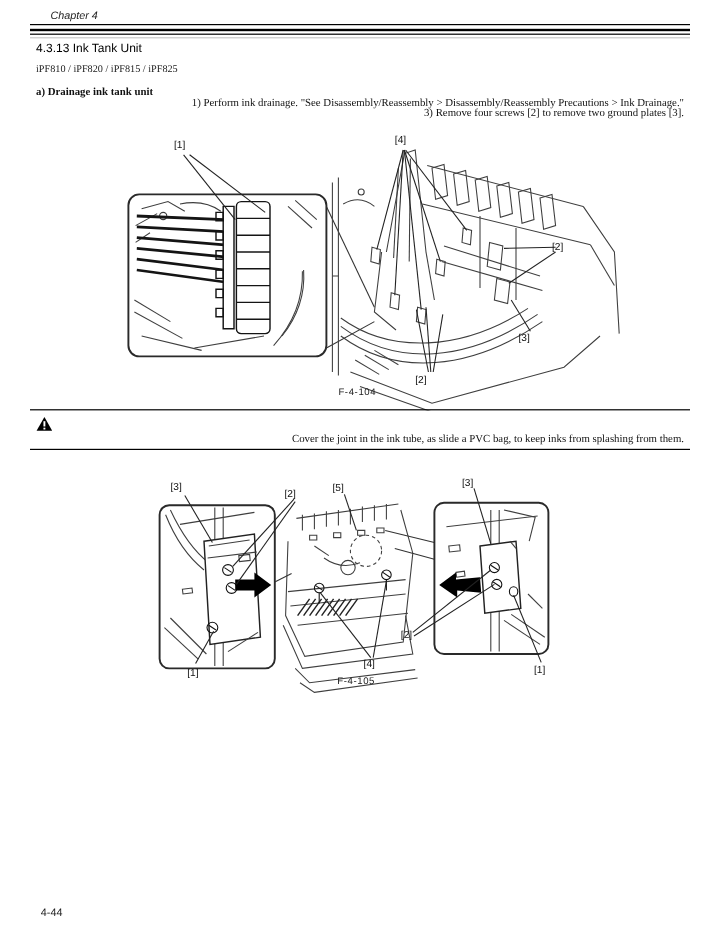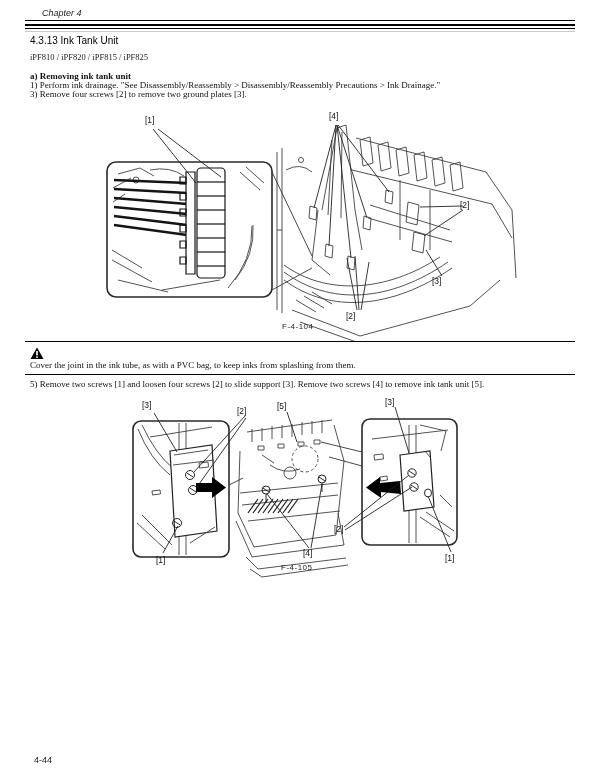--- a/index.html
+++ b/index.html
@@ -1,21 +1,21 @@
 <!DOCTYPE html>
 <html><head>
 <meta charset="utf-8">
 <style>
   * { margin:0; padding:0; box-sizing:border-box; }
   html,body { background:#ffffff; }
   .page {
     position:relative; width:600px; height:780px; background:#ffffff;
     font-family:"Liberation Serif", serif; color:#111; overflow:hidden;
   }
-  .abs { position:absolute; }
+  .abs { position:absolute;text-align:right; }
   .chapter {
     left:42px; top:8px; font-family:"Liberation Sans", sans-serif;
     font-style:italic; font-size:9px; color:#222;
   }
   .rule { left:25px; width:550px; background:#000; }
   .rule-a { top:20px; height:1px; }
   .rule-b { top:24px; height:2px; }
   .rule-c { top:28px; height:1px; }
   .rule-gray { top:31px; height:1px; background:#c9c9c9; }
   .sec-title {
@@ -57,21 +57,21 @@
 
   <div class="abs chapter">Chapter 4</div>
   <div class="abs rule rule-a"></div>
   <div class="abs rule rule-b"></div>
   <div class="abs rule rule-c"></div>
   <div class="abs rule rule-gray"></div>
 
   <div class="abs sec-title">4.3.13 Ink Tank Unit</div>
   <div class="abs models">iPF810 / iPF820 / iPF815 / iPF825</div>
 
-  <div class="abs proc-head">a) Removing ink tank unit</div>
+  <div class="abs proc-head">a) Drainage ink tank unit</div>
   <div class="abs steps">
     <div>1) Perform ink drainage. "See Disassembly/Reassembly &gt; Disassembly/Reassembly Precautions &gt; Ink Drainage."</div>
     <div>3) Remove four screws [2] to remove two ground plates [3].</div>
   </div>
 
   <div class="abs figure fig1">
     <svg width="600" height="232" viewBox="0 0 600 232">
       <g stroke="#3f3f3f" stroke-width="0.9" fill="none">
 
         <g>
@@ -200,24 +200,23 @@
   </div>
 
   <div class="abs warn-rule warn-rule-top"></div>
   <div class="abs warn-icon">
     <svg width="14" height="13" viewBox="0 0 14 13">
       <path d="M7,0.5 L13.5,12 L0.5,12 Z" fill="#000"></path>
       <rect x="6.2" y="4" width="1.6" height="4.4" fill="#fff"></rect>
       <rect x="6.2" y="9.4" width="1.6" height="1.5" fill="#fff"></rect>
     </svg>
   </div>
-  <div class="abs warn-text">Cover the joint in the ink tube, as with a PVC bag, to keep inks from splashing from them.</div>
+  <div class="abs warn-text">Cover the joint in the ink tube, as slide a PVC bag, to keep inks from splashing from them.</div>
   <div class="abs warn-rule warn-rule-bot"></div>
 
-  <div class="abs step5">5) Remove two screws [1] and loosen four screws [2] to slide support [3]. Remove two screws [4] to remove ink tank unit [5].</div>
 
   <div class="abs figure fig2">
     <svg width="600" height="190" viewBox="0 0 600 190">
       <g stroke="#3f3f3f" stroke-width="0.9" fill="none">
 
         <g>
           <rect x="133" y="26" width="96" height="136" rx="8" stroke="#2a2a2a" stroke-width="1.6" fill="#fff"></rect>
           <path d="M138,34 Q150,64 170,80"></path>
             <path d="M142,30 Q156,60 174,74"></path>
           <path d="M179,28 V160"></path>

